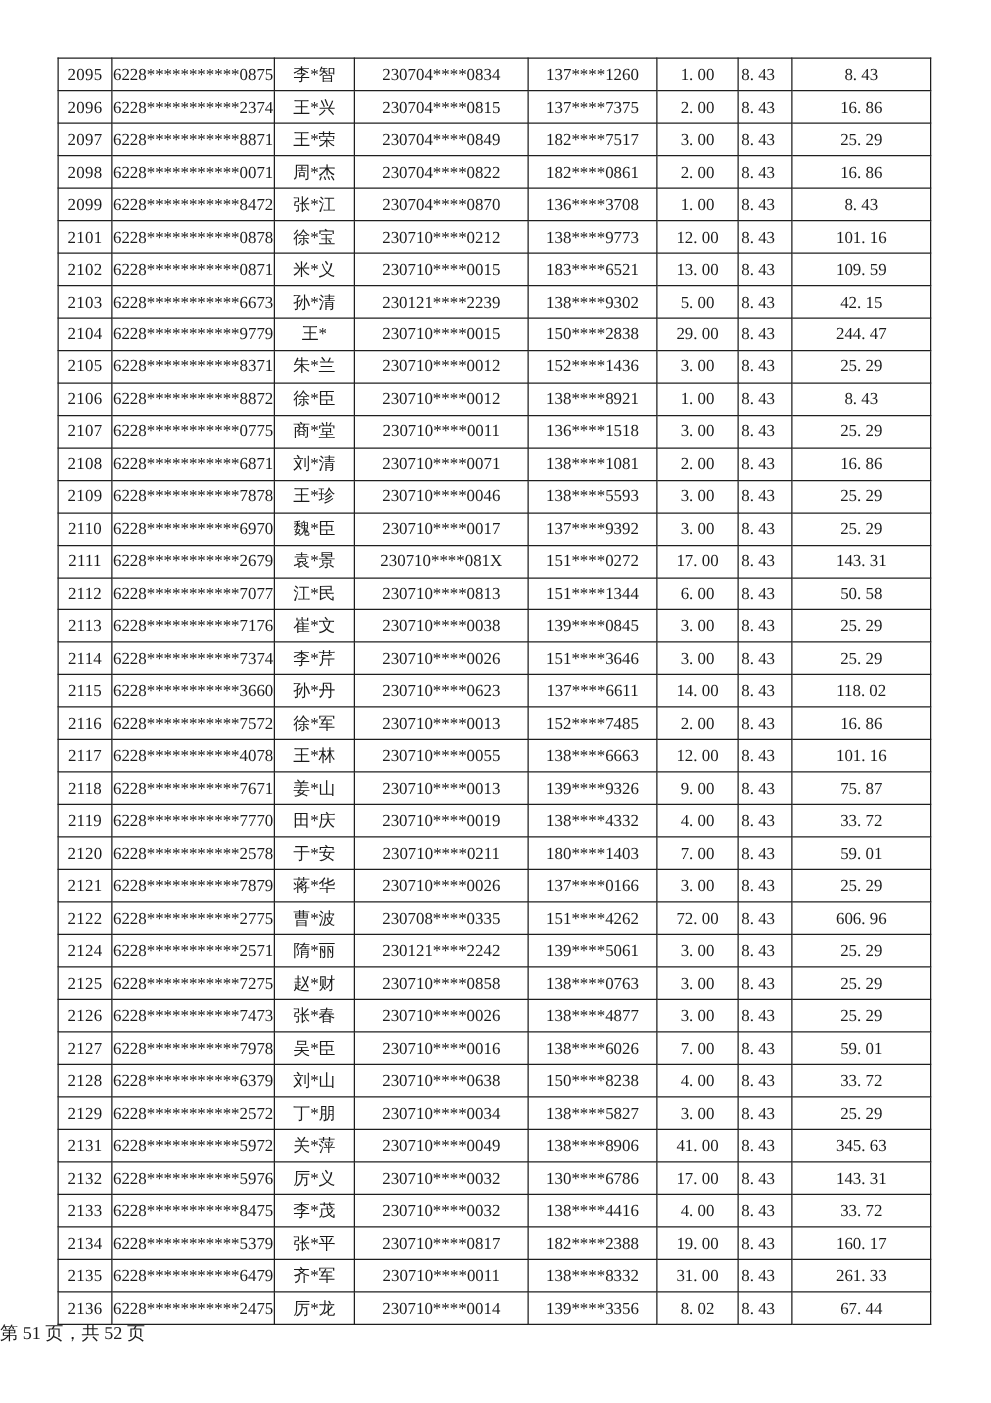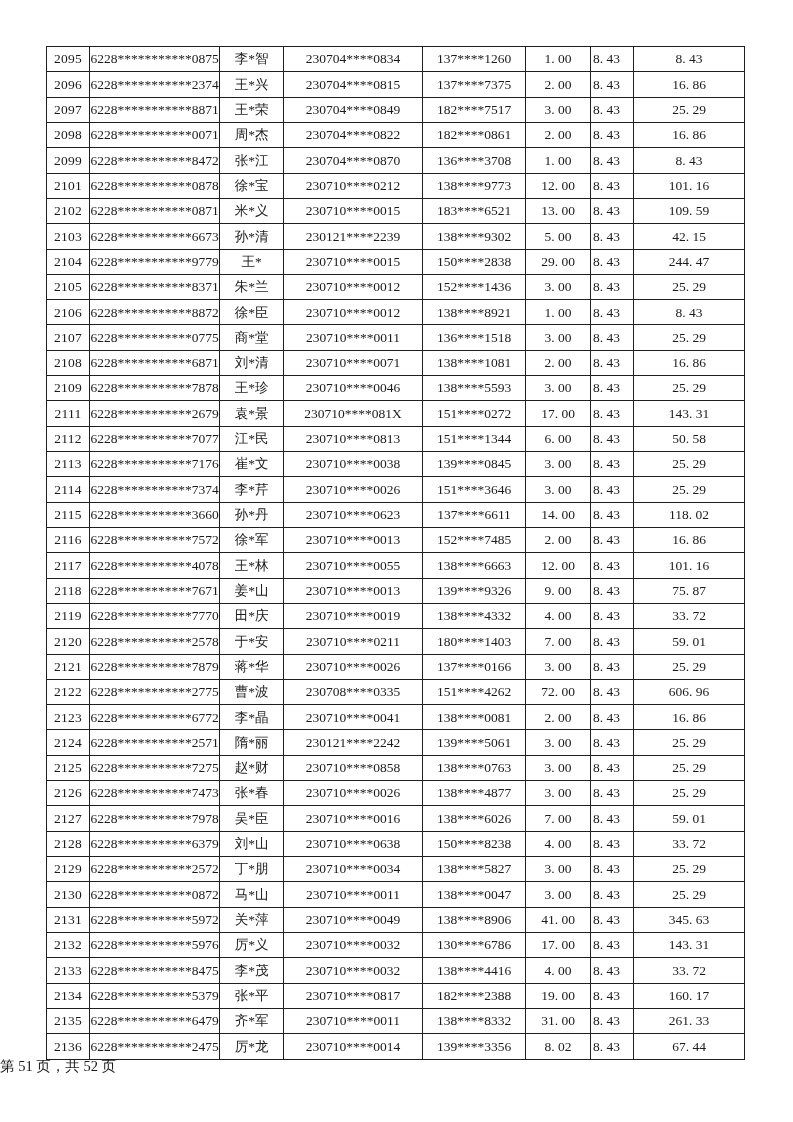--- a/index.html
+++ b/index.html
@@ -208,20 +208,30 @@
           <td class="col-row_number">2109</td>
           <td class="col-card_number">6228***********7878</td>
           <td class="col-name">王*珍</td>
           <td class="col-id_number">230710****0046</td>
           <td class="col-phone">138****5593</td>
           <td class="col-count">3. 00</td>
           <td class="col-rate">8. 43</td>
           <td class="col-amount">25. 29</td>
         </tr>
         <tr>
+          <td class="col-row_number">2110</td>
+          <td class="col-card_number">6228***********6970</td>
+          <td class="col-name">魏*臣</td>
+          <td class="col-id_number">230710****0017</td>
+          <td class="col-phone">137****9392</td>
+          <td class="col-count">3. 00</td>
+          <td class="col-rate">8. 43</td>
+          <td class="col-amount">25. 29</td>
+        </tr>
+        <tr>
           <td class="col-row_number">2111</td>
           <td class="col-card_number">6228***********2679</td>
           <td class="col-name">袁*景</td>
           <td class="col-id_number">230710****081X</td>
           <td class="col-phone">151****0272</td>
           <td class="col-count">17. 00</td>
           <td class="col-rate">8. 43</td>
           <td class="col-amount">143. 31</td>
         </tr>
         <tr>
@@ -328,30 +338,20 @@
           <td class="col-row_number">2122</td>
           <td class="col-card_number">6228***********2775</td>
           <td class="col-name">曹*波</td>
           <td class="col-id_number">230708****0335</td>
           <td class="col-phone">151****4262</td>
           <td class="col-count">72. 00</td>
           <td class="col-rate">8. 43</td>
           <td class="col-amount">606. 96</td>
         </tr>
         <tr>
-          <td class="col-row_number">2123</td>
-          <td class="col-card_number">6228***********6772</td>
-          <td class="col-name">李*晶</td>
-          <td class="col-id_number">230710****0041</td>
-          <td class="col-phone">138****0081</td>
-          <td class="col-count">2. 00</td>
-          <td class="col-rate">8. 43</td>
-          <td class="col-amount">16. 86</td>
-        </tr>
-        <tr>
           <td class="col-row_number">2124</td>
           <td class="col-card_number">6228***********2571</td>
           <td class="col-name">隋*丽</td>
           <td class="col-id_number">230121****2242</td>
           <td class="col-phone">139****5061</td>
           <td class="col-count">3. 00</td>
           <td class="col-rate">8. 43</td>
           <td class="col-amount">25. 29</td>
         </tr>
         <tr>
@@ -393,30 +393,20 @@
           <td class="col-count">4. 00</td>
           <td class="col-rate">8. 43</td>
           <td class="col-amount">33. 72</td>
         </tr>
         <tr>
           <td class="col-row_number">2129</td>
           <td class="col-card_number">6228***********2572</td>
           <td class="col-name">丁*朋</td>
           <td class="col-id_number">230710****0034</td>
           <td class="col-phone">138****5827</td>
-          <td class="col-count">3. 00</td>
-          <td class="col-rate">8. 43</td>
-          <td class="col-amount">25. 29</td>
-        </tr>
-        <tr>
-          <td class="col-row_number">2130</td>
-          <td class="col-card_number">6228***********0872</td>
-          <td class="col-name">马*山</td>
-          <td class="col-id_number">230710****0011</td>
-          <td class="col-phone">138****0047</td>
           <td class="col-count">3. 00</td>
           <td class="col-rate">8. 43</td>
           <td class="col-amount">25. 29</td>
         </tr>
         <tr>
           <td class="col-row_number">2131</td>
           <td class="col-card_number">6228***********5972</td>
           <td class="col-name">关*萍</td>
           <td class="col-id_number">230710****0049</td>
           <td class="col-phone">138****8906</td>

